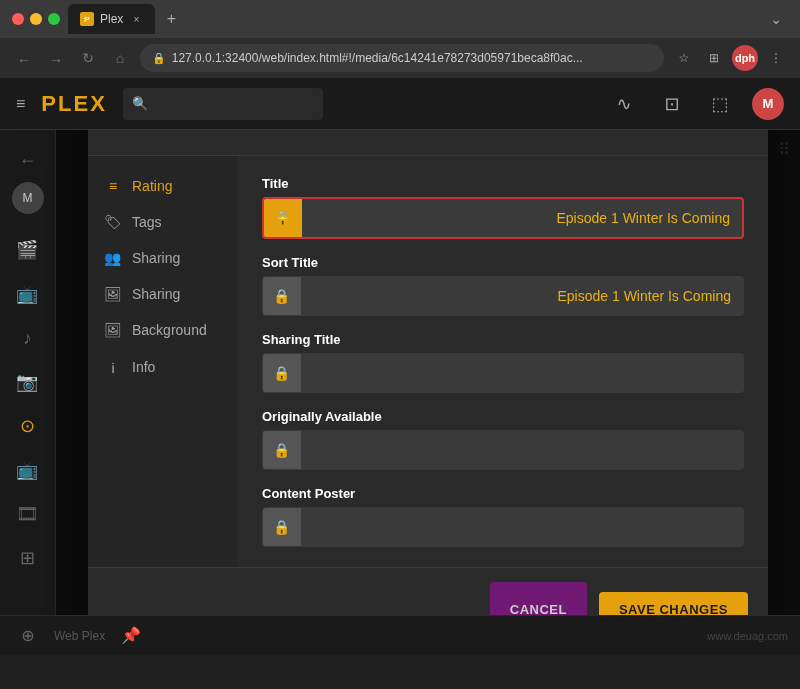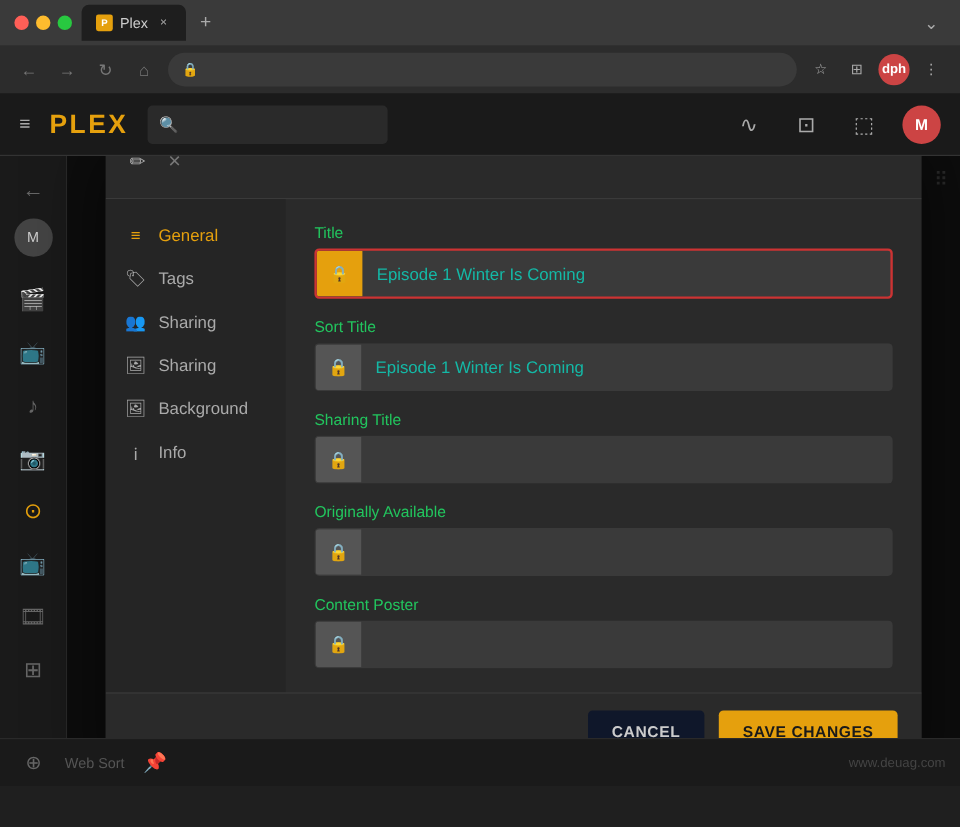--- a/index.html
+++ b/index.html
@@ -370,23 +370,23 @@
       flex-direction: column;
       gap: 16px;
     }
 
     .field-group {
       display: flex;
       flex-direction: column;
       gap: 6px;
     }
     .field-label {
-      color: #22c55e;
+      color: #ffffff;
       font-size: 13px;
-      font-weight: 400;
+      font-weight: 700;
     }
     .field-input-wrap {
       display: flex;
       align-items: center;
       background: #3a3a3a;
       border-radius: 4px;
       overflow: hidden;
       border: 1px solid transparent;
     }
     .field-input-wrap.highlighted {
@@ -406,42 +406,43 @@
     }
     .lock-btn.gray {
       background: #555;
       color: #aaa;
     }
     .field-input {
       flex: 1;
       background: transparent;
       border: none;
       outline: none;
-      color: #14b8a6;
+      color: #eab308;
       font-size: 14px;
       padding: 16px 12px;
       height: 38px;
+      text-align: right;
     }
 
     
     .modal-footer {
       display: flex;
       justify-content: flex-end;
       align-items: center;
       padding: 14px 20px;
       border-top: 1px solid #3a3a3a;
       gap: 12px;
       background: #2a2a2a;
     }
     .cancel-btn {
-      background: #0f172a;
+      background: #701a75;
       color: #ccc;
       border: none;
       border-radius: 4px;
-      padding: 10px 20px;
+      padding: 20px 20px;
       font-size: 13px;
       font-weight: 600;
       cursor: pointer;
       letter-spacing: 0.5px;
     }
     .save-btn {
       background: #e5a00d;
       color: #1a1a1a;
       border: none;
       border-radius: 4px;
@@ -512,20 +513,21 @@
     <div style="width:24px;height:24px;display:flex;align-items:center;justify-content:center;color:#aaa;font-size:14px;">⌄</div>
   </div>
 
   <div class="browser-addressbar">
     <div class="nav-btn">←</div>
     <div class="nav-btn">→</div>
     <div class="nav-btn">↻</div>
     <div class="nav-btn">⌂</div>
     <div class="address-bar">
       <span class="lock-icon-addr">🔒</span>
+      <span class="addr-text">127.0.0.1:32400/web/index.html#!/media/6c14241e78273d05971beca8f0ac...</span>
     </div>
     <div class="browser-actions">
       <div class="browser-action-btn">☆</div>
       <div class="browser-action-btn">⊞</div>
       <div class="profile-circle-addr">dph</div>
       <div class="browser-action-btn">⋮</div>
     </div>
   </div>
 </div>
 
@@ -569,21 +571,21 @@
           <div class="modal-header">
             <span class="modal-title-icon">✏</span>
             <div class="modal-close">×</div>
           </div>
 
           <div class="modal-body">
 
             <div class="modal-sidebar">
               <div class="modal-nav-item active">
                 <span class="modal-nav-icon">≡</span>
-                <span>General</span>
+                <span>Rating</span>
               </div>
               <div class="modal-nav-item">
                 <span class="modal-nav-icon">🏷</span>
                 <span>Tags</span>
               </div>
               <div class="modal-nav-item">
                 <span class="modal-nav-icon">👥</span>
                 <span>Sharing</span>
               </div>
               <div class="modal-nav-item">
@@ -647,18 +649,18 @@
             <button class="cancel-btn">CANCEL</button>
             <button class="save-btn">SAVE CHANGES</button>
           </div>
         </div>
       </div>
     </div>
   </div>
 
   <div class="bottom-bar">
     <div class="bottom-icon">⊕</div>
-    <span class="bottom-text">Web Sort</span>
+    <span class="bottom-text">Web Plex</span>
     <div class="bottom-icon">📌</div>
     <div class="bottom-spacer"></div>
     <span class="bottom-url">www.deuag.com</span>
   </div>
 </div>
 
 </body></html>

